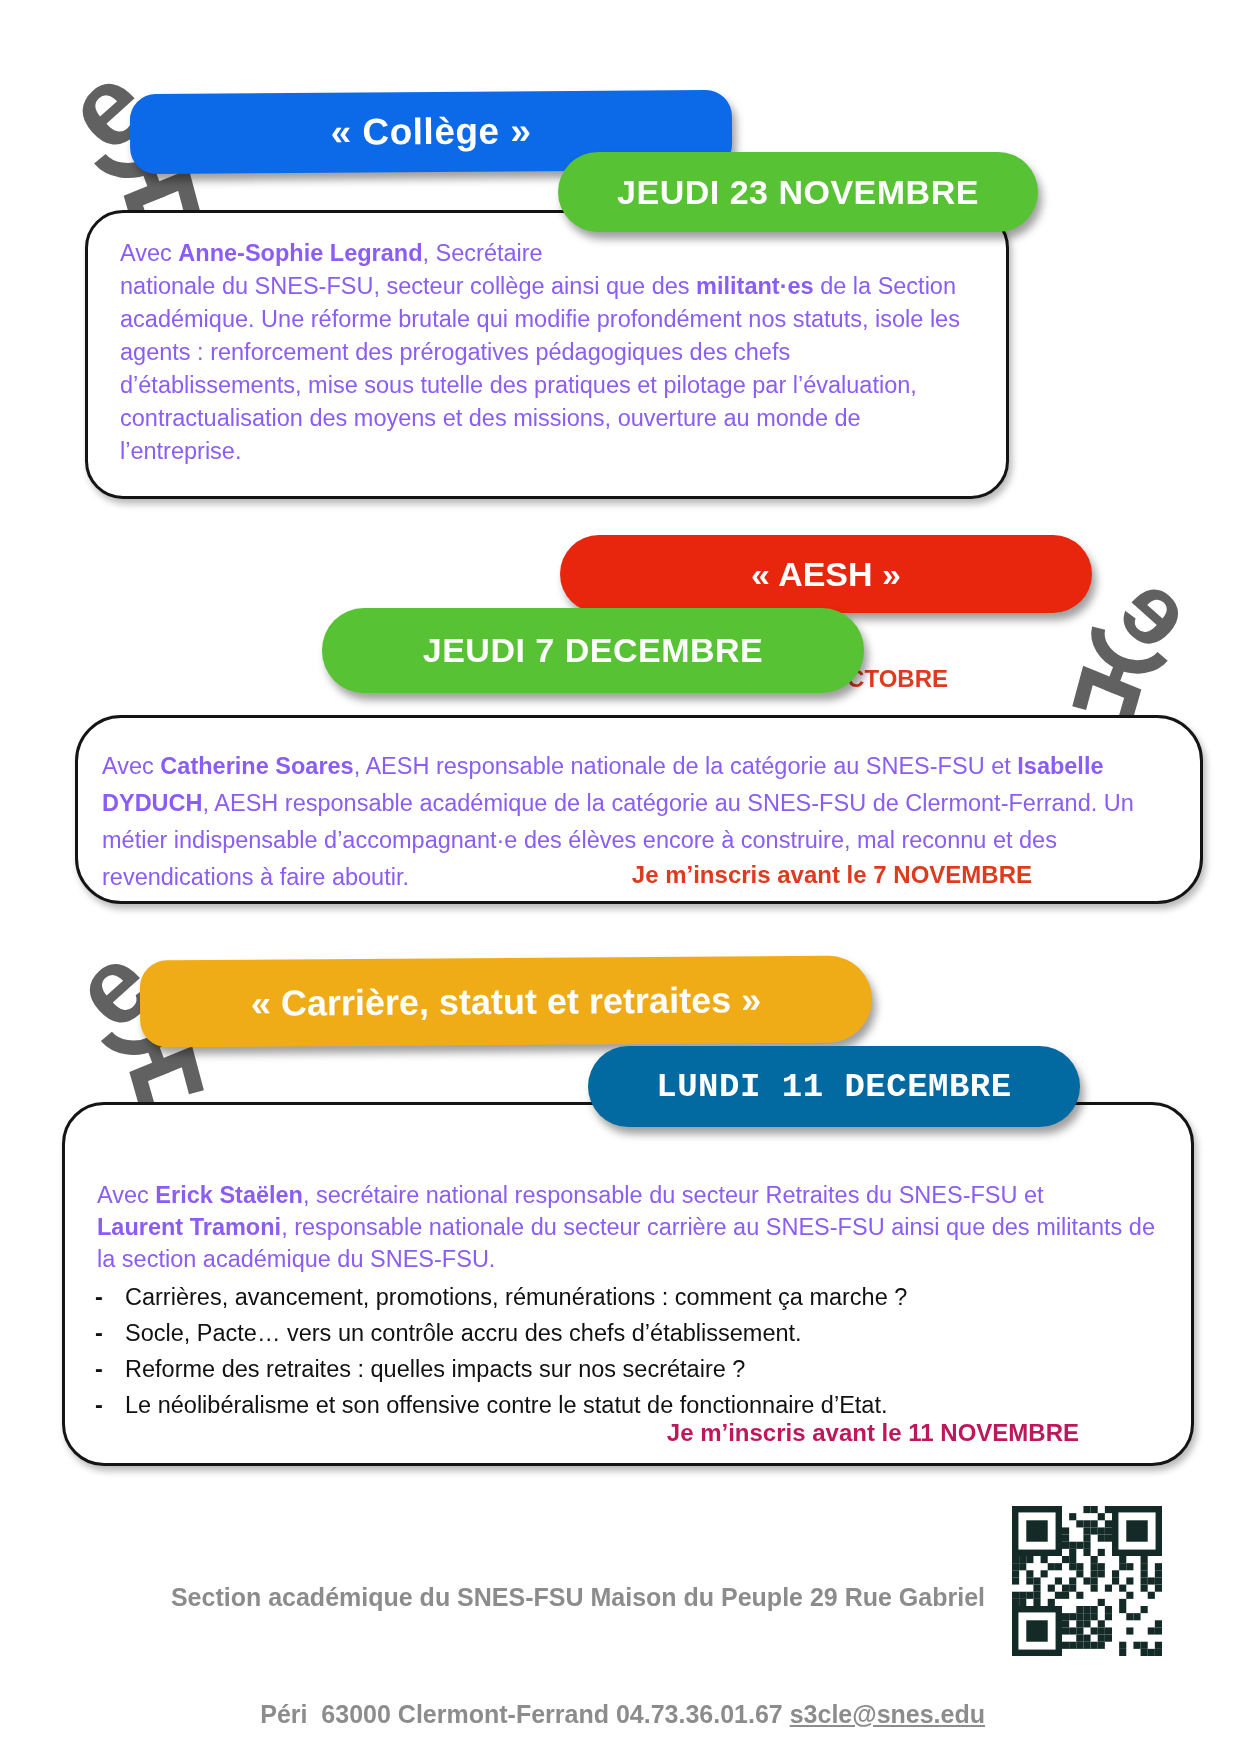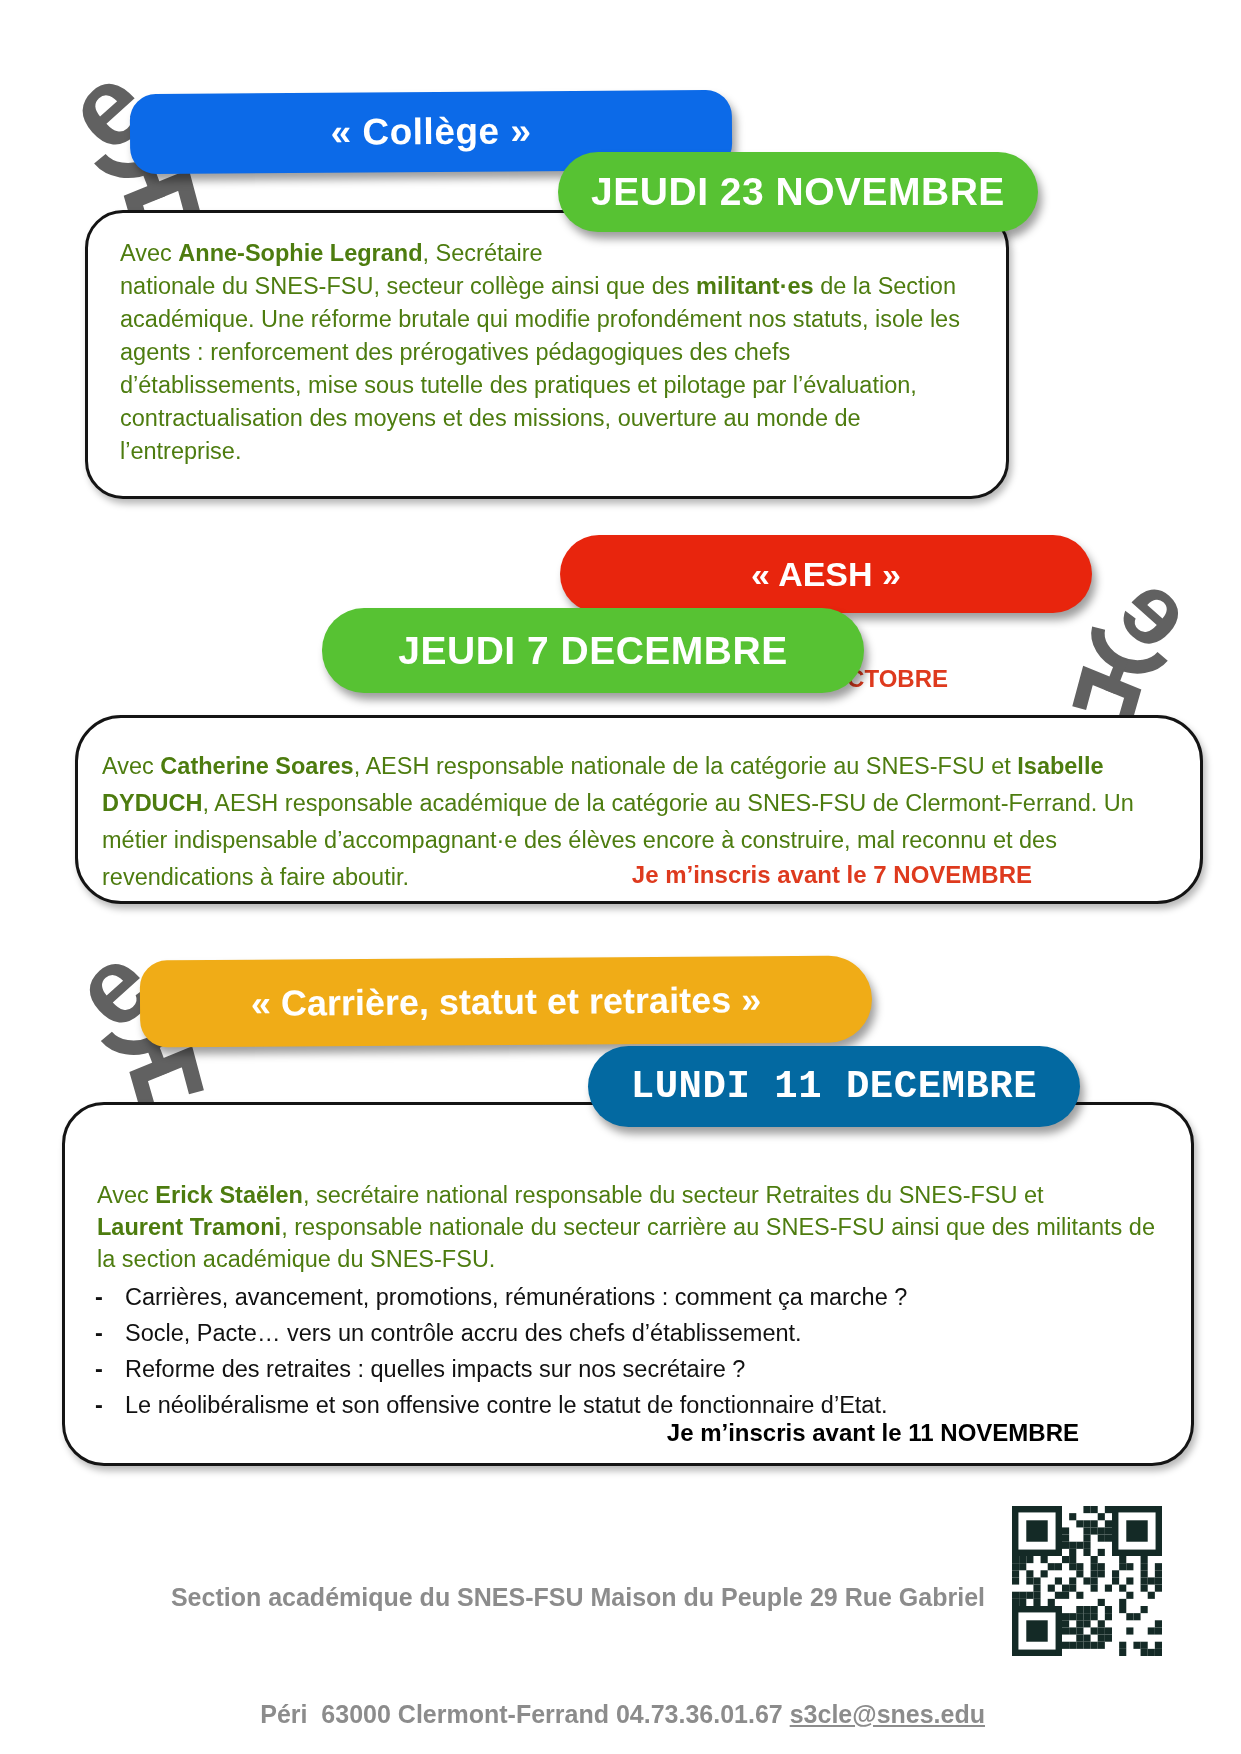--- a/index.html
+++ b/index.html
@@ -19,41 +19,41 @@
   .banner{
     position:absolute;
     display:flex;align-items:center;justify-content:center;
     color:#ffffff;font-weight:bold;
     box-shadow:4px 7px 9px rgba(0,0,0,.38);
   }
   .banner-title{font-size:37px;letter-spacing:.5px;}
   .date-pill{
     position:absolute;
     display:flex;align-items:center;justify-content:center;
-    color:#ffffff;font-weight:bold;font-size:39px;letter-spacing:.5px;
+    color:#ffffff;font-weight:bold;font-size:34px;letter-spacing:.5px;
     border-radius:42px;
     box-shadow:4px 7px 9px rgba(0,0,0,.38);
   }
   #banner-college{left:130px;top:92px;width:602px;height:80px;border-radius:26px;transform:rotate(-.4deg);}
   #pill-college{left:558px;top:152px;width:480px;height:80px;}
   #banner-aesh{left:560px;top:535px;width:532px;height:78px;border-radius:40px;font-size:34px;}
   #pill-aesh{left:322px;top:608px;width:542px;height:85px;align-items:center;}
   #banner-carriere{left:140px;top:958px;width:732px;height:87px;border-radius:30px 48px 48px 30px;transform:rotate(-.4deg);font-size:36px;}
   #pill-carriere{left:588px;top:1046px;width:492px;height:81px;}
   
   .content-box{
     position:absolute;
     background:#ffffff;
     border:3px solid #141414;
     box-shadow:3px 5px 7px rgba(0,0,0,.28);
   }
   #box-college{left:85px;top:210px;width:918px;height:283px;border-radius:38px;}
   #box-aesh{left:75px;top:715px;width:1122px;height:183px;border-radius:46px;}
   #box-carriere{left:62px;top:1102px;width:1126px;height:358px;border-radius:42px;}
-  .body-text{color:#4d7c0f;}
+  .body-text{color:#8b5cf6;}
   .body-text .b{font-weight:bold;}
   #box-college .body-text{padding:24px 36px 0 32px;font-size:23.5px;line-height:33px;}
   #box-aesh .body-text{padding:30px 18px 0 24px;font-size:23.5px;line-height:37px;}
   #box-carriere .body-text{padding:74px 34px 0 32px;font-size:23.5px;line-height:32px;}
   .register{
     font-weight:bold;font-size:24px;
     text-decoration:none;
     display:inline-block;
   }
   #register-college{position:absolute;right:58px;top:452px;}
@@ -153,21 +153,21 @@
         </div>
         <div class="bullet-row">
           <span class="dash">-</span>
           <span>Reforme des retraites : quelles impacts sur nos secrétaire ?</span>
         </div>
         <div class="bullet-row">
           <span class="dash">-</span>
           <span>Le néolibéralisme et son offensive contre le statut de fonctionnaire d’Etat.</span>
         </div>
       </div>
-    <a class="register" id="register-carriere" href="#" style="color: #000000;">Je m’inscris avant le 11 NOVEMBRE</a>
+    <a class="register" id="register-carriere" href="#" style="color: #be185d;">Je m’inscris avant le 11 NOVEMBRE</a>
   </div>
 
   <div class="date-pill" id="pill-carriere" style="background-color: #0369a1; font-family: Liberation Mono, monospace;">
     <span>LUNDI 11 DECEMBRE</span>
   </div>
 
   <div id="footer">
     <div>Section académique du SNES-FSU Maison du Peuple 29 Rue Gabriel</div>
     <div><span>Péri  63000 Clermont-Ferrand 04.73.36.01.67 </span><a class="email" href="#">s3cle@snes.edu</a></div>
     

